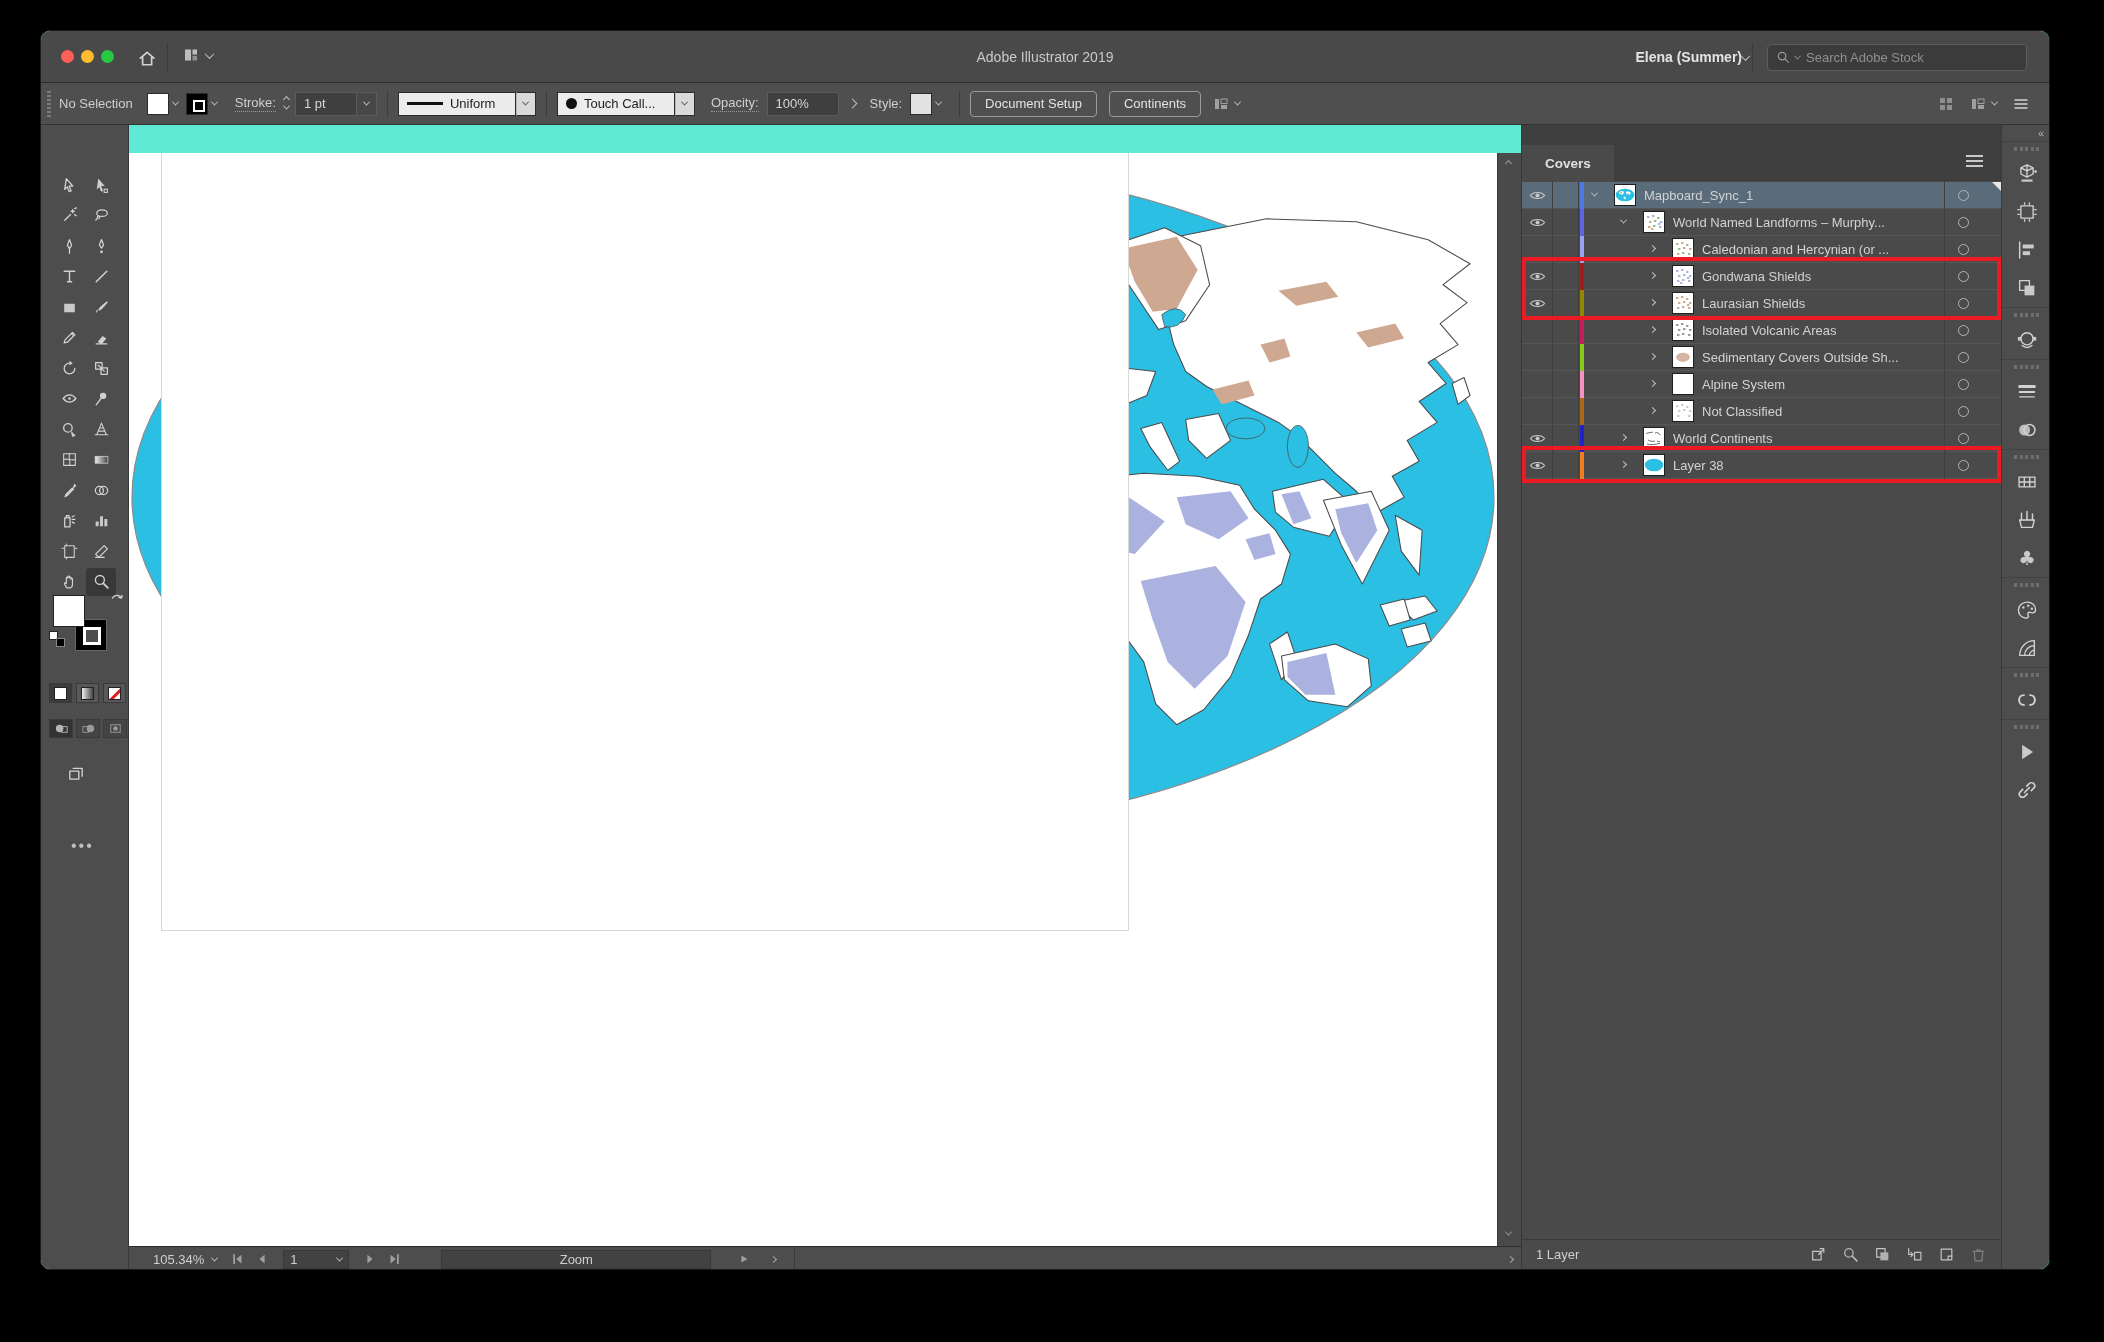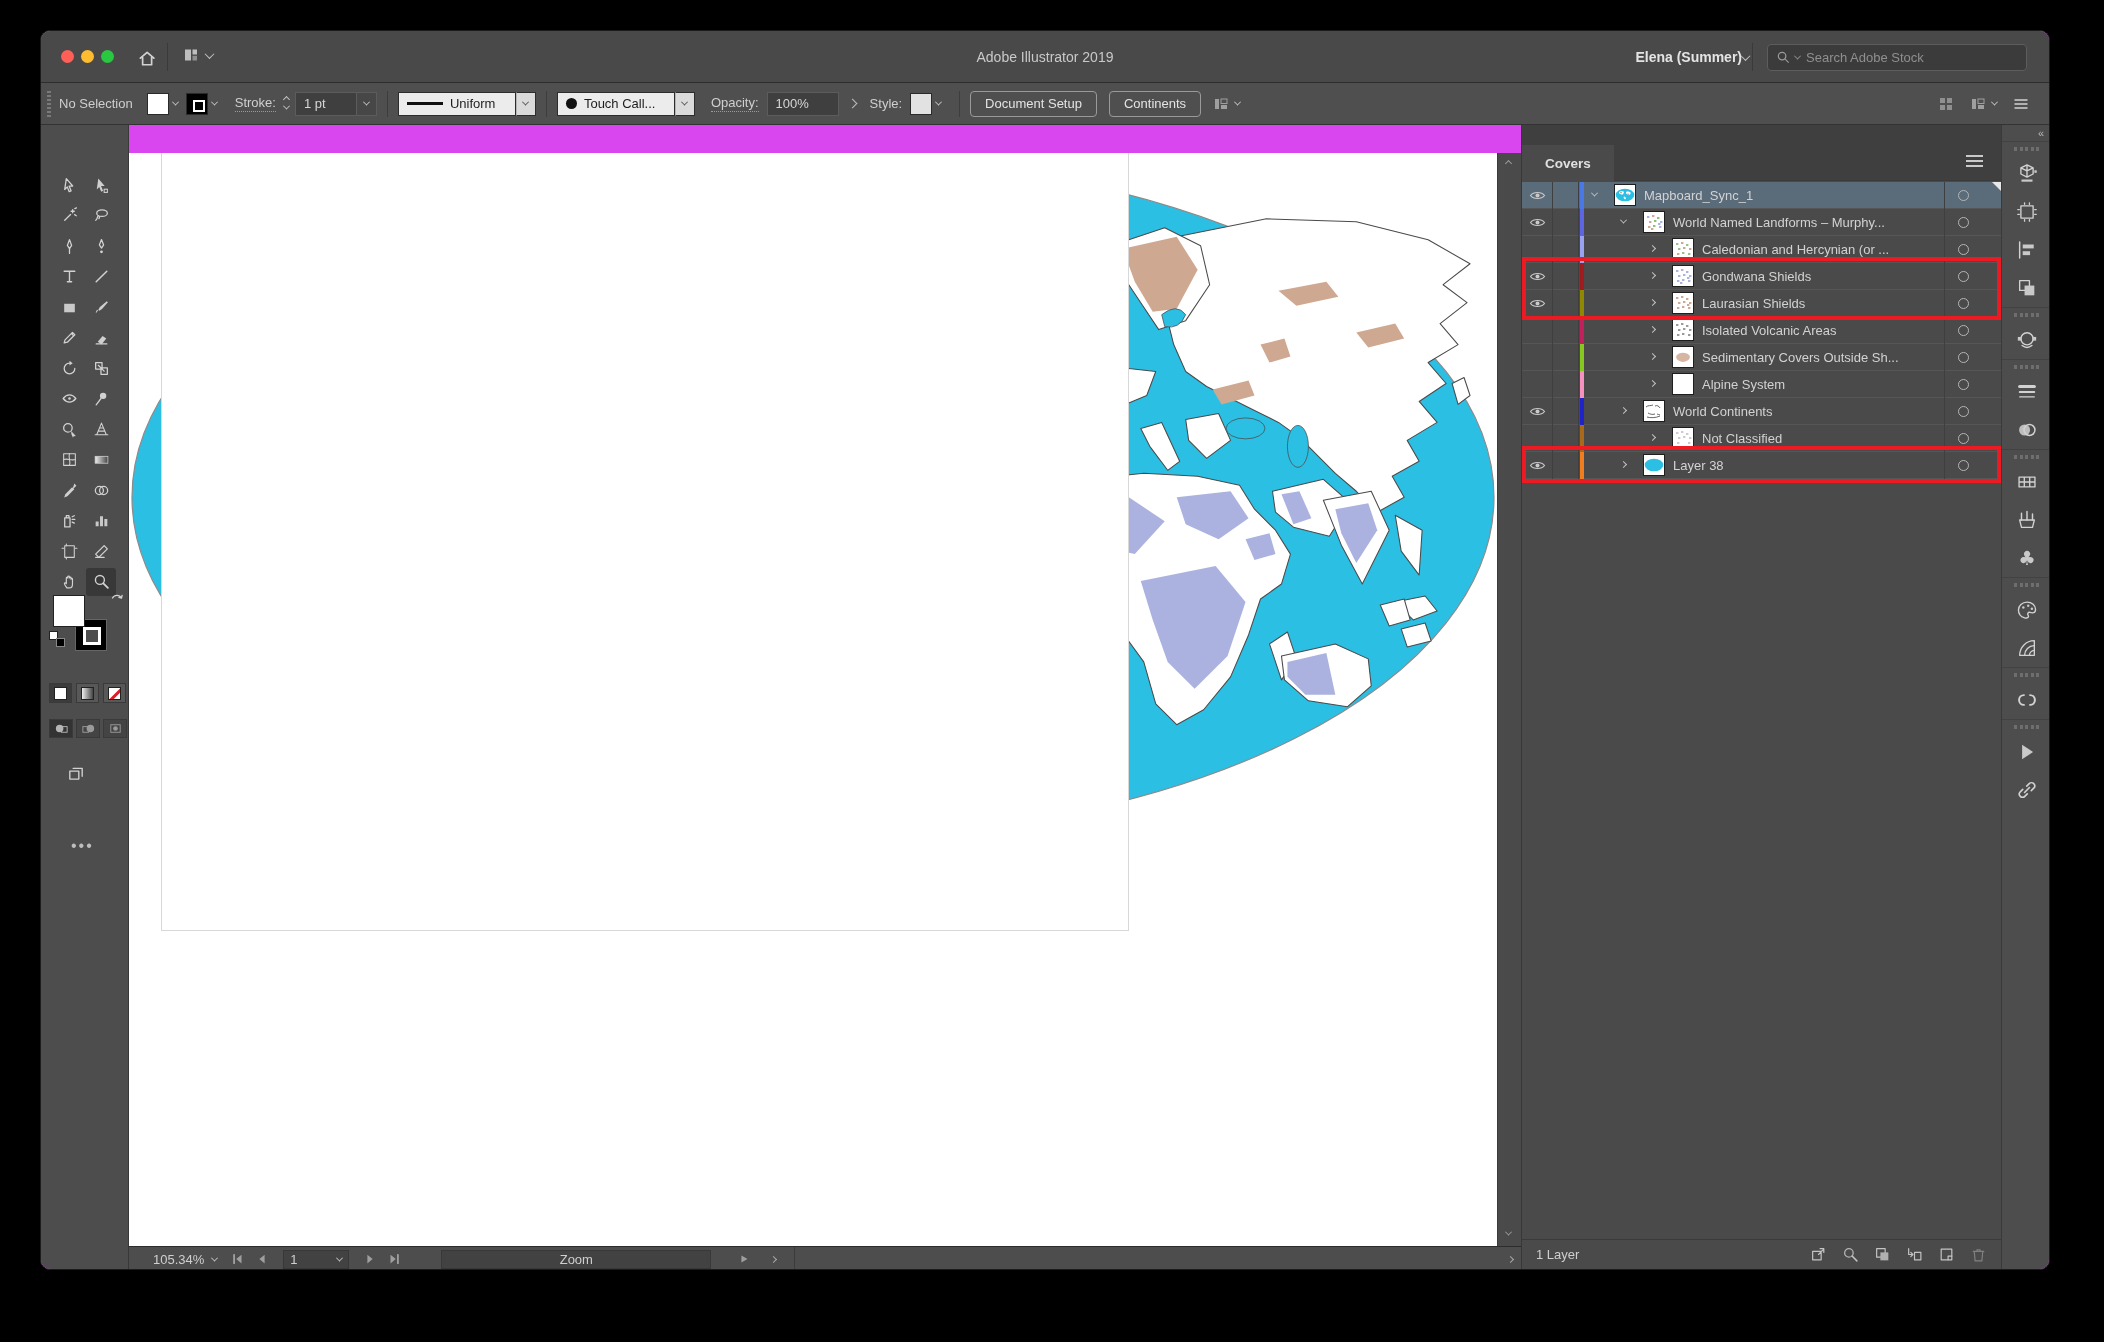--- a/index.html
+++ b/index.html
@@ -1,18 +1,18 @@
 <!DOCTYPE html>
 <html style="--ocean: #2bbfe4; --gondwana: #abb2df; --laurasian: #cfa892;"><head>
 <meta charset="utf-8">
 <style>
   html,body{margin:0;padding:0;background:#000;width:2104px;height:1342px;
     font-family:"Liberation Sans",sans-serif;-webkit-font-smoothing:antialiased;}
   *{box-sizing:border-box;}
-  #window{position:absolute;left:40px;top:30px;width:2010px;height:1240px;background:#d946ef;
+  #window{position:absolute;left:40px;top:30px;width:2010px;height:1240px;background:#5eead4;
     border-radius:10px;overflow:hidden;border:1px solid #1c1c1c;}
   
   #titlebar{position:absolute;left:0;top:0;width:100%;height:52px;background:#494949;border-bottom:1px solid #2d2d2d;}
   .traffic{position:absolute;top:19px;width:13px;height:13px;border-radius:50%;}
   #tl-close{left:20px;background:#ff5f57;}
   #tl-min{left:40px;background:#febc2e;}
   #tl-max{left:60px;background:#28c840;}
   #home-btn{position:absolute;left:92px;top:14px;width:26px;height:26px;display:flex;align-items:center;justify-content:center;}
   .tb-sep{position:absolute;top:12px;width:1px;height:28px;background:#3a3a3a;}
   #ws-btn{position:absolute;left:142px;top:16px;display:flex;align-items:center;gap:7px;}
@@ -801,39 +801,20 @@
           <div class="lr-colorbar" style="background: rgb(246, 145, 192);"></div>
           <span class="chev small right lr-chev" style="left: 128px;"></span>
           <div class="lr-thumb" style="left: 150px;">
             <svg width="20" height="20" viewBox="0 0 20 20"></svg>
           </div>
           <span class="lr-label" style="left: 180px;">Alpine System</span>
           <div class="lr-divider"></div>
           <span class="lr-target"></span>
         </div>
         <div class="layer-row">
-          <div class="lr-eye">
-            <svg width="17" height="11" viewBox="0 0 17 11">
-              <path d="M1.5 5.5 C4.5 1.5 12.5 1.5 15.5 5.5 C12.5 9.5 4.5 9.5 1.5 5.5 Z" fill="none" stroke="#c9c9c9" stroke-width="1.2"></path>
-              <circle cx="8.5" cy="5.5" r="2" fill="#c9c9c9"></circle>
-            </svg>
-          </div>
-          <div class="lr-lock"></div>
-          <div class="lr-colorbar" style="background: rgb(32, 36, 200);"></div>
-          <span class="chev small right lr-chev" style="left: 99px;"></span>
-          <div class="lr-thumb" style="left: 121px;">
-            <svg width="20" height="20" viewBox="0 0 20 20">
-              <path d="M2 6 c2 -2 5 -1 7 -2 m2 1 c2 -1 4 0 5 2 M4 12 c2 1 4 2 7 1 m2 0 c1 0 2 1 3 1 M3 16 c3 1 9 1 13 -1" fill="none" stroke="#555" stroke-width="0.9"></path>
-            </svg>
-          </div>
-          <span class="lr-label" style="left: 151px;">World Continents</span>
-          <div class="lr-divider"></div>
-          <span class="lr-target"></span>
-        </div>
-        <div class="layer-row">
           <div class="lr-eye"></div>
           <div class="lr-lock"></div>
           <div class="lr-colorbar" style="background: rgb(168, 106, 26);"></div>
           <span class="chev small right lr-chev" style="left: 128px;"></span>
           <div class="lr-thumb" style="left: 150px;">
             <svg width="20" height="20" viewBox="0 0 20 20">
               <rect x="3" y="4" width="2.4" height="2" fill="#cccccc"></rect>
               <rect x="8" y="3" width="2.4" height="2" fill="#cccccc"></rect>
               <rect x="13" y="5" width="2.4" height="2" fill="#cccccc"></rect>
               <rect x="16" y="9" width="2.4" height="2" fill="#cccccc"></rect>
@@ -848,20 +829,39 @@
           <span class="lr-target"></span>
         </div>
         <div class="layer-row">
           <div class="lr-eye">
             <svg width="17" height="11" viewBox="0 0 17 11">
               <path d="M1.5 5.5 C4.5 1.5 12.5 1.5 15.5 5.5 C12.5 9.5 4.5 9.5 1.5 5.5 Z" fill="none" stroke="#c9c9c9" stroke-width="1.2"></path>
               <circle cx="8.5" cy="5.5" r="2" fill="#c9c9c9"></circle>
             </svg>
           </div>
           <div class="lr-lock"></div>
+          <div class="lr-colorbar" style="background: rgb(32, 36, 200);"></div>
+          <span class="chev small right lr-chev" style="left: 99px;"></span>
+          <div class="lr-thumb" style="left: 121px;">
+            <svg width="20" height="20" viewBox="0 0 20 20">
+              <path d="M2 6 c2 -2 5 -1 7 -2 m2 1 c2 -1 4 0 5 2 M4 12 c2 1 4 2 7 1 m2 0 c1 0 2 1 3 1 M3 16 c3 1 9 1 13 -1" fill="none" stroke="#555" stroke-width="0.9"></path>
+            </svg>
+          </div>
+          <span class="lr-label" style="left: 151px;">World Continents</span>
+          <div class="lr-divider"></div>
+          <span class="lr-target"></span>
+        </div>
+        <div class="layer-row">
+          <div class="lr-eye">
+            <svg width="17" height="11" viewBox="0 0 17 11">
+              <path d="M1.5 5.5 C4.5 1.5 12.5 1.5 15.5 5.5 C12.5 9.5 4.5 9.5 1.5 5.5 Z" fill="none" stroke="#c9c9c9" stroke-width="1.2"></path>
+              <circle cx="8.5" cy="5.5" r="2" fill="#c9c9c9"></circle>
+            </svg>
+          </div>
+          <div class="lr-lock"></div>
           <div class="lr-colorbar" style="background: rgb(240, 126, 30);"></div>
           <span class="chev small right lr-chev" style="left: 99px;"></span>
           <div class="lr-thumb" style="left: 121px;">
             <svg width="20" height="20" viewBox="0 0 20 20">
               <ellipse cx="10" cy="10" rx="9.3" ry="6.3" fill="#2bbfe4"></ellipse>
             </svg>
           </div>
           <span class="lr-label" style="left: 151px;">Layer 38</span>
           <div class="lr-divider"></div>
           <span class="lr-target"></span>

